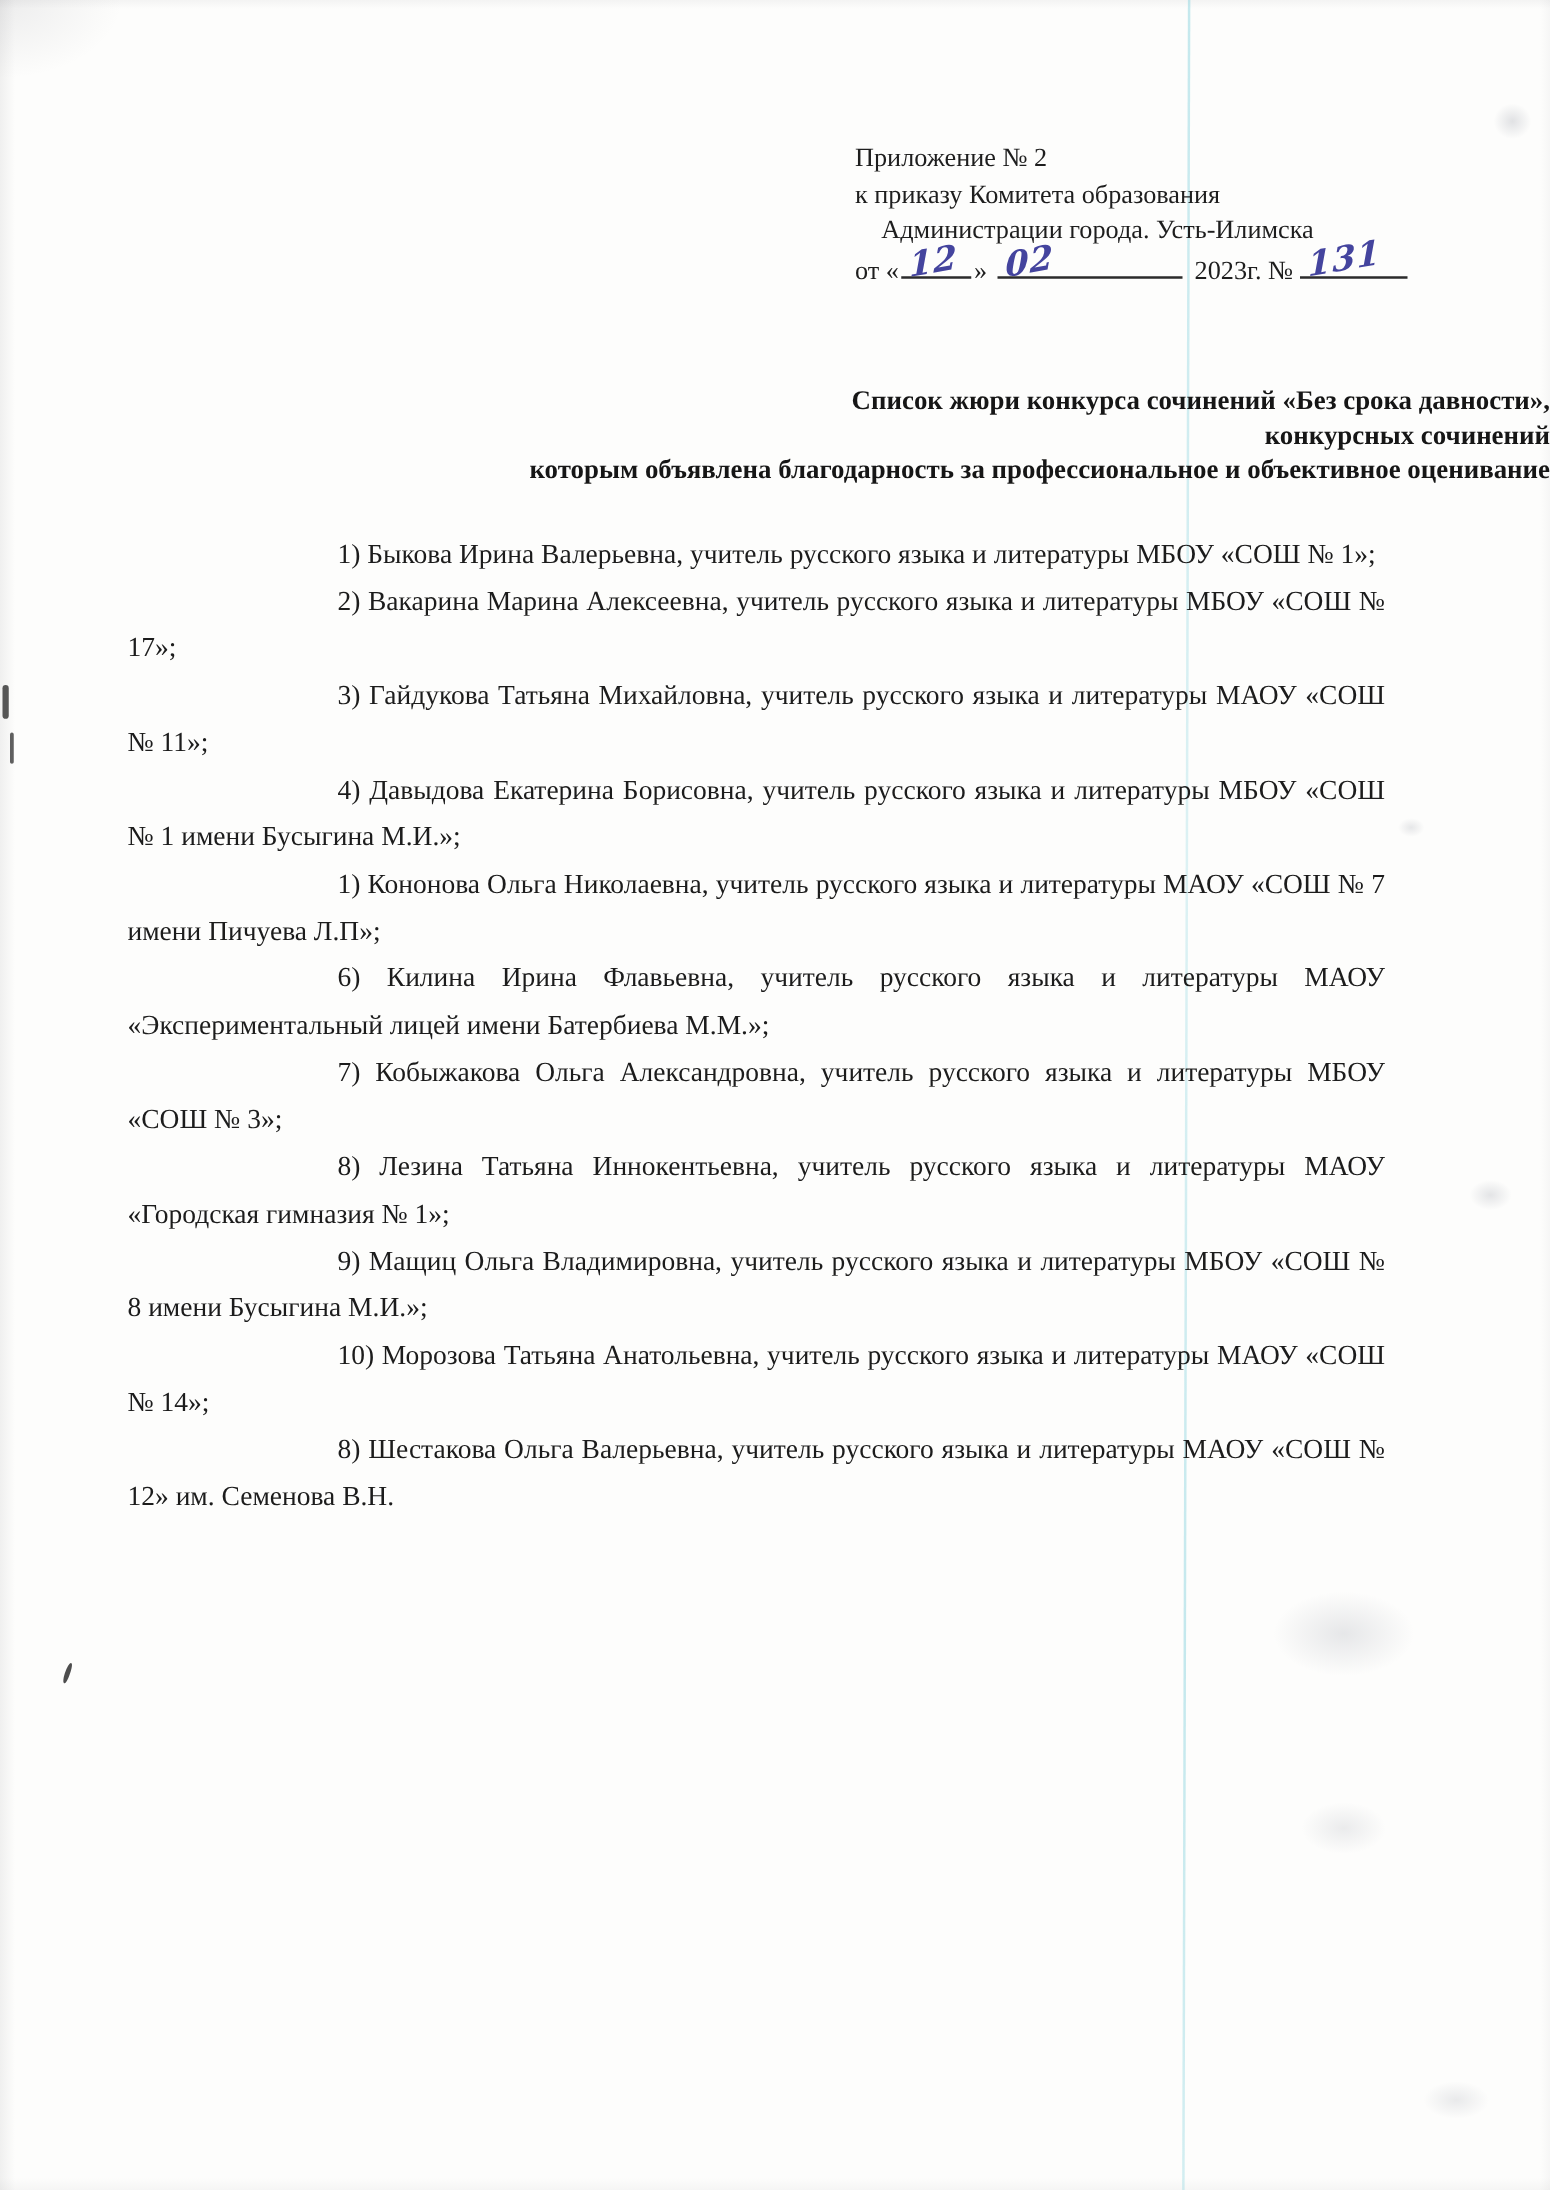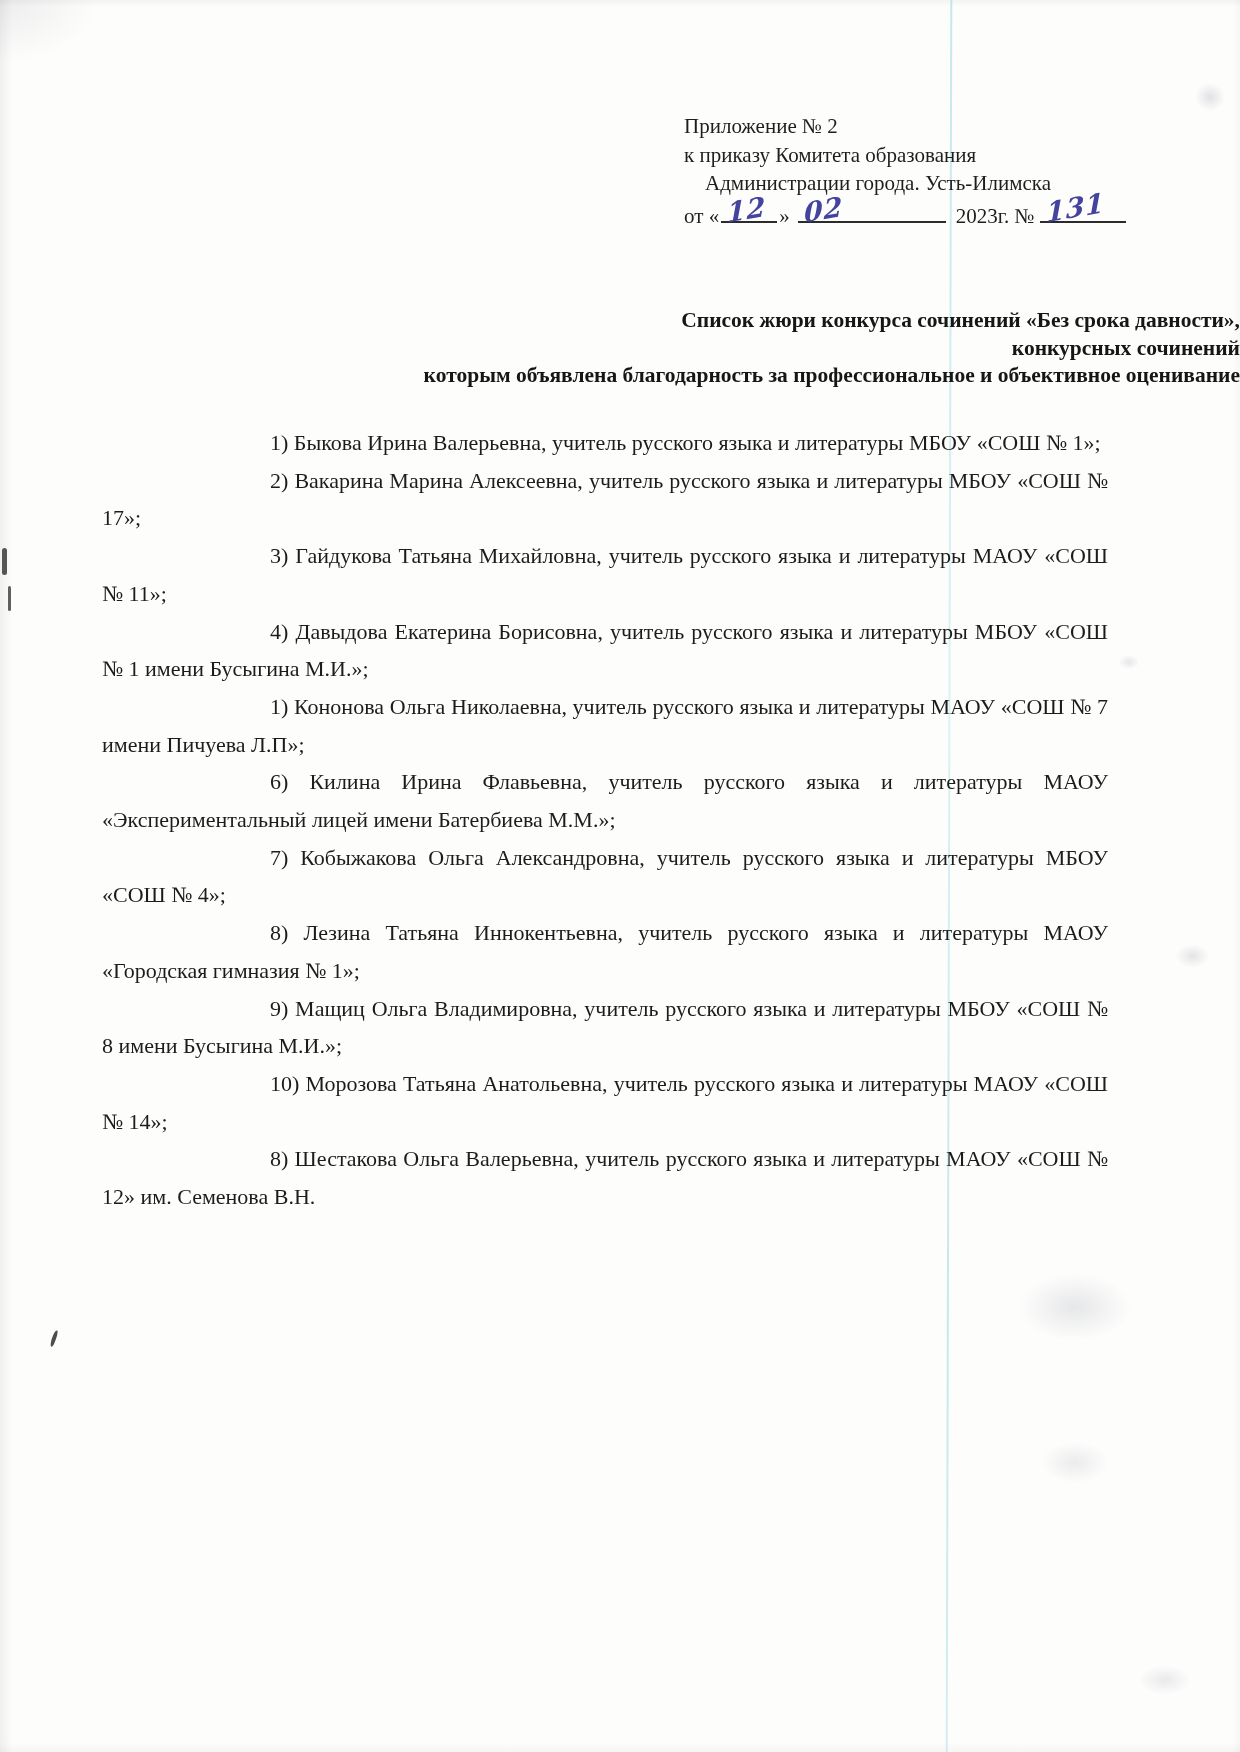--- a/index.html
+++ b/index.html
@@ -143,21 +143,21 @@
     <div>которым объявлена благодарность за профессиональное и объективное оценивание</div>
   </div>
 
   <div class="list-block">
     <p>1) Быкова Ирина Валерьевна, учитель русского языка и литературы МБОУ «СОШ № 1»;</p>
     <p>2) Вакарина Марина Алексеевна, учитель русского языка и литературы МБОУ «СОШ № 17»;</p>
     <p>3) Гайдукова Татьяна Михайловна, учитель русского языка и литературы МАОУ «СОШ № 11»;</p>
     <p>4) Давыдова Екатерина Борисовна, учитель русского языка и литературы МБОУ «СОШ № 1 имени Бусыгина М.И.»;</p>
     <p>1) Кононова Ольга Николаевна, учитель русского языка и литературы МАОУ «СОШ № 7 имени Пичуева Л.П»;</p>
     <p>6) Килина Ирина Флавьевна, учитель русского языка и литературы МАОУ «Экспериментальный лицей имени Батербиева М.М.»;</p>
-    <p>7) Кобыжакова Ольга Александровна, учитель русского языка и литературы МБОУ «СОШ № 4»;</p>
+    <p>7) Кобыжакова Ольга Александровна, учитель русского языка и литературы МБОУ «СОШ № 3»;</p>
     <p>8) Лезина Татьяна Иннокентьевна, учитель русского языка и литературы МАОУ «Городская гимназия № 1»;</p>
     <p>9) Мащиц Ольга Владимировна, учитель русского языка и литературы МБОУ «СОШ № 8 имени Бусыгина М.И.»;</p>
     <p>10) Морозова Татьяна Анатольевна, учитель русского языка и литературы МАОУ «СОШ № 14»;</p>
     <p>8) Шестакова Ольга Валерьевна, учитель русского языка и литературы МАОУ «СОШ № 12» им. Семенова В.Н.</p>
   </div>
 
   <div class="ink-mark-left"></div>
   <div class="pen-tick"></div>
   <div class="smudge s1"></div>
   <div class="smudge s2"></div>

